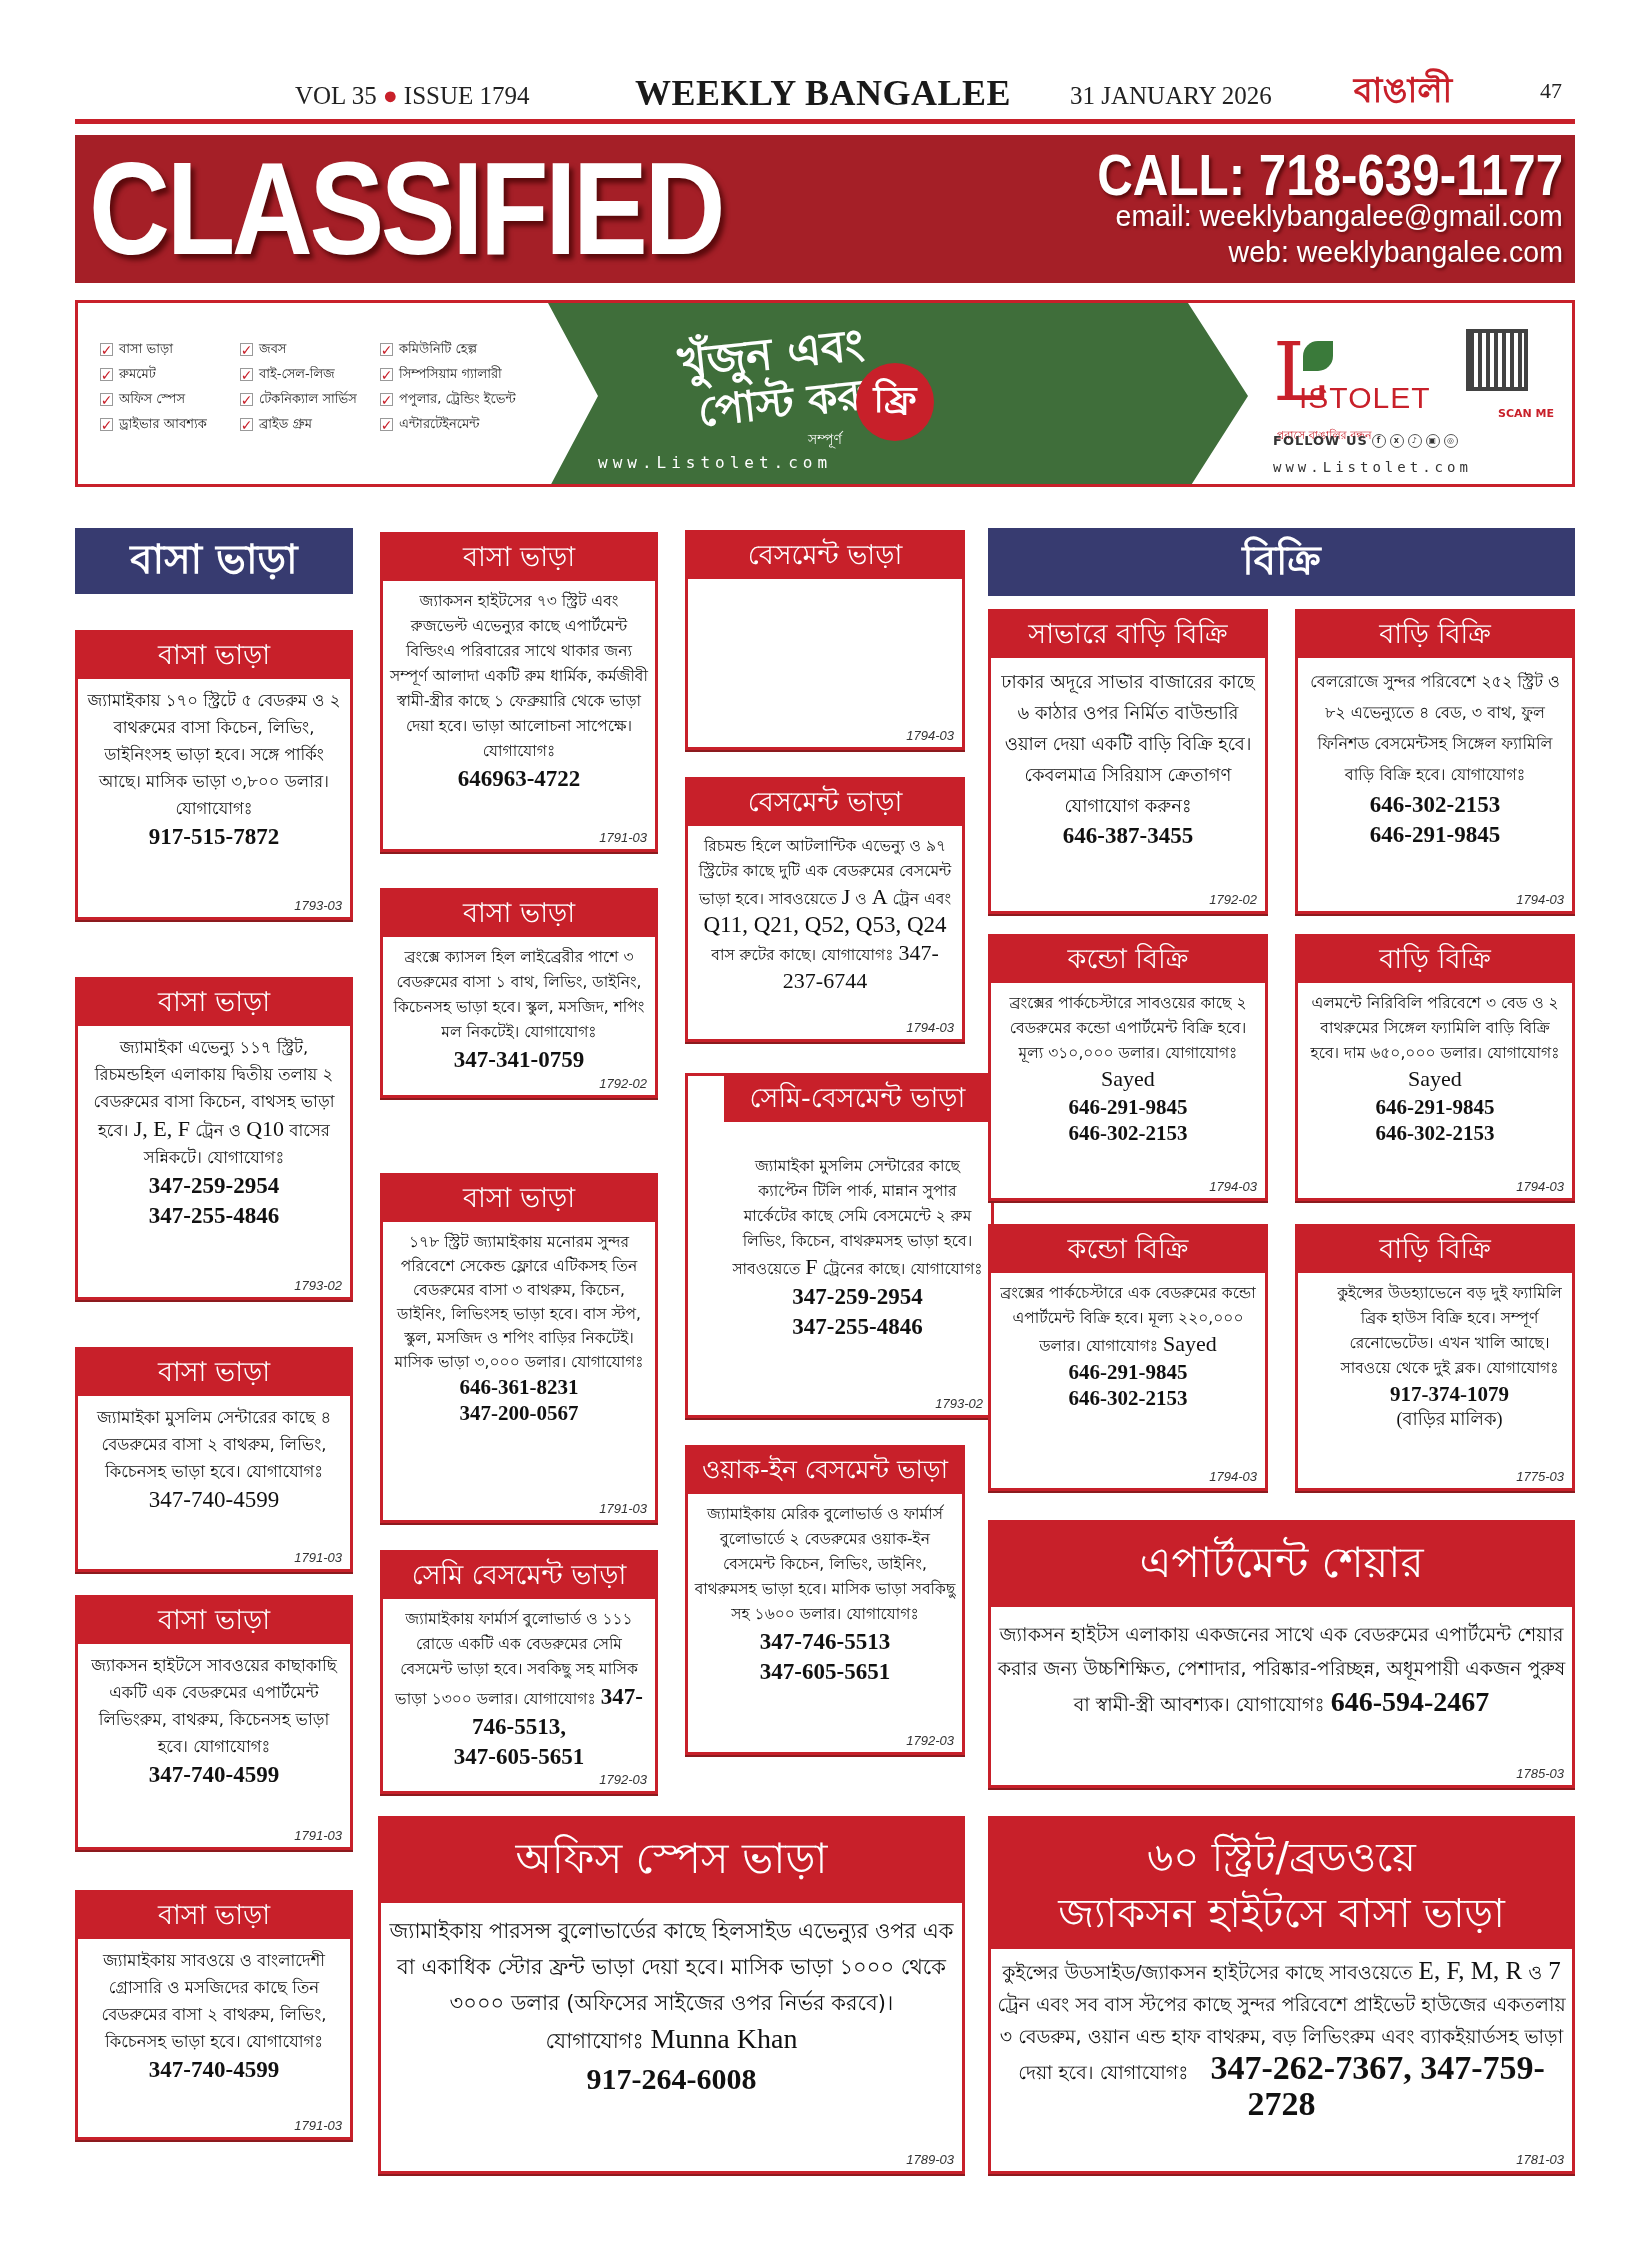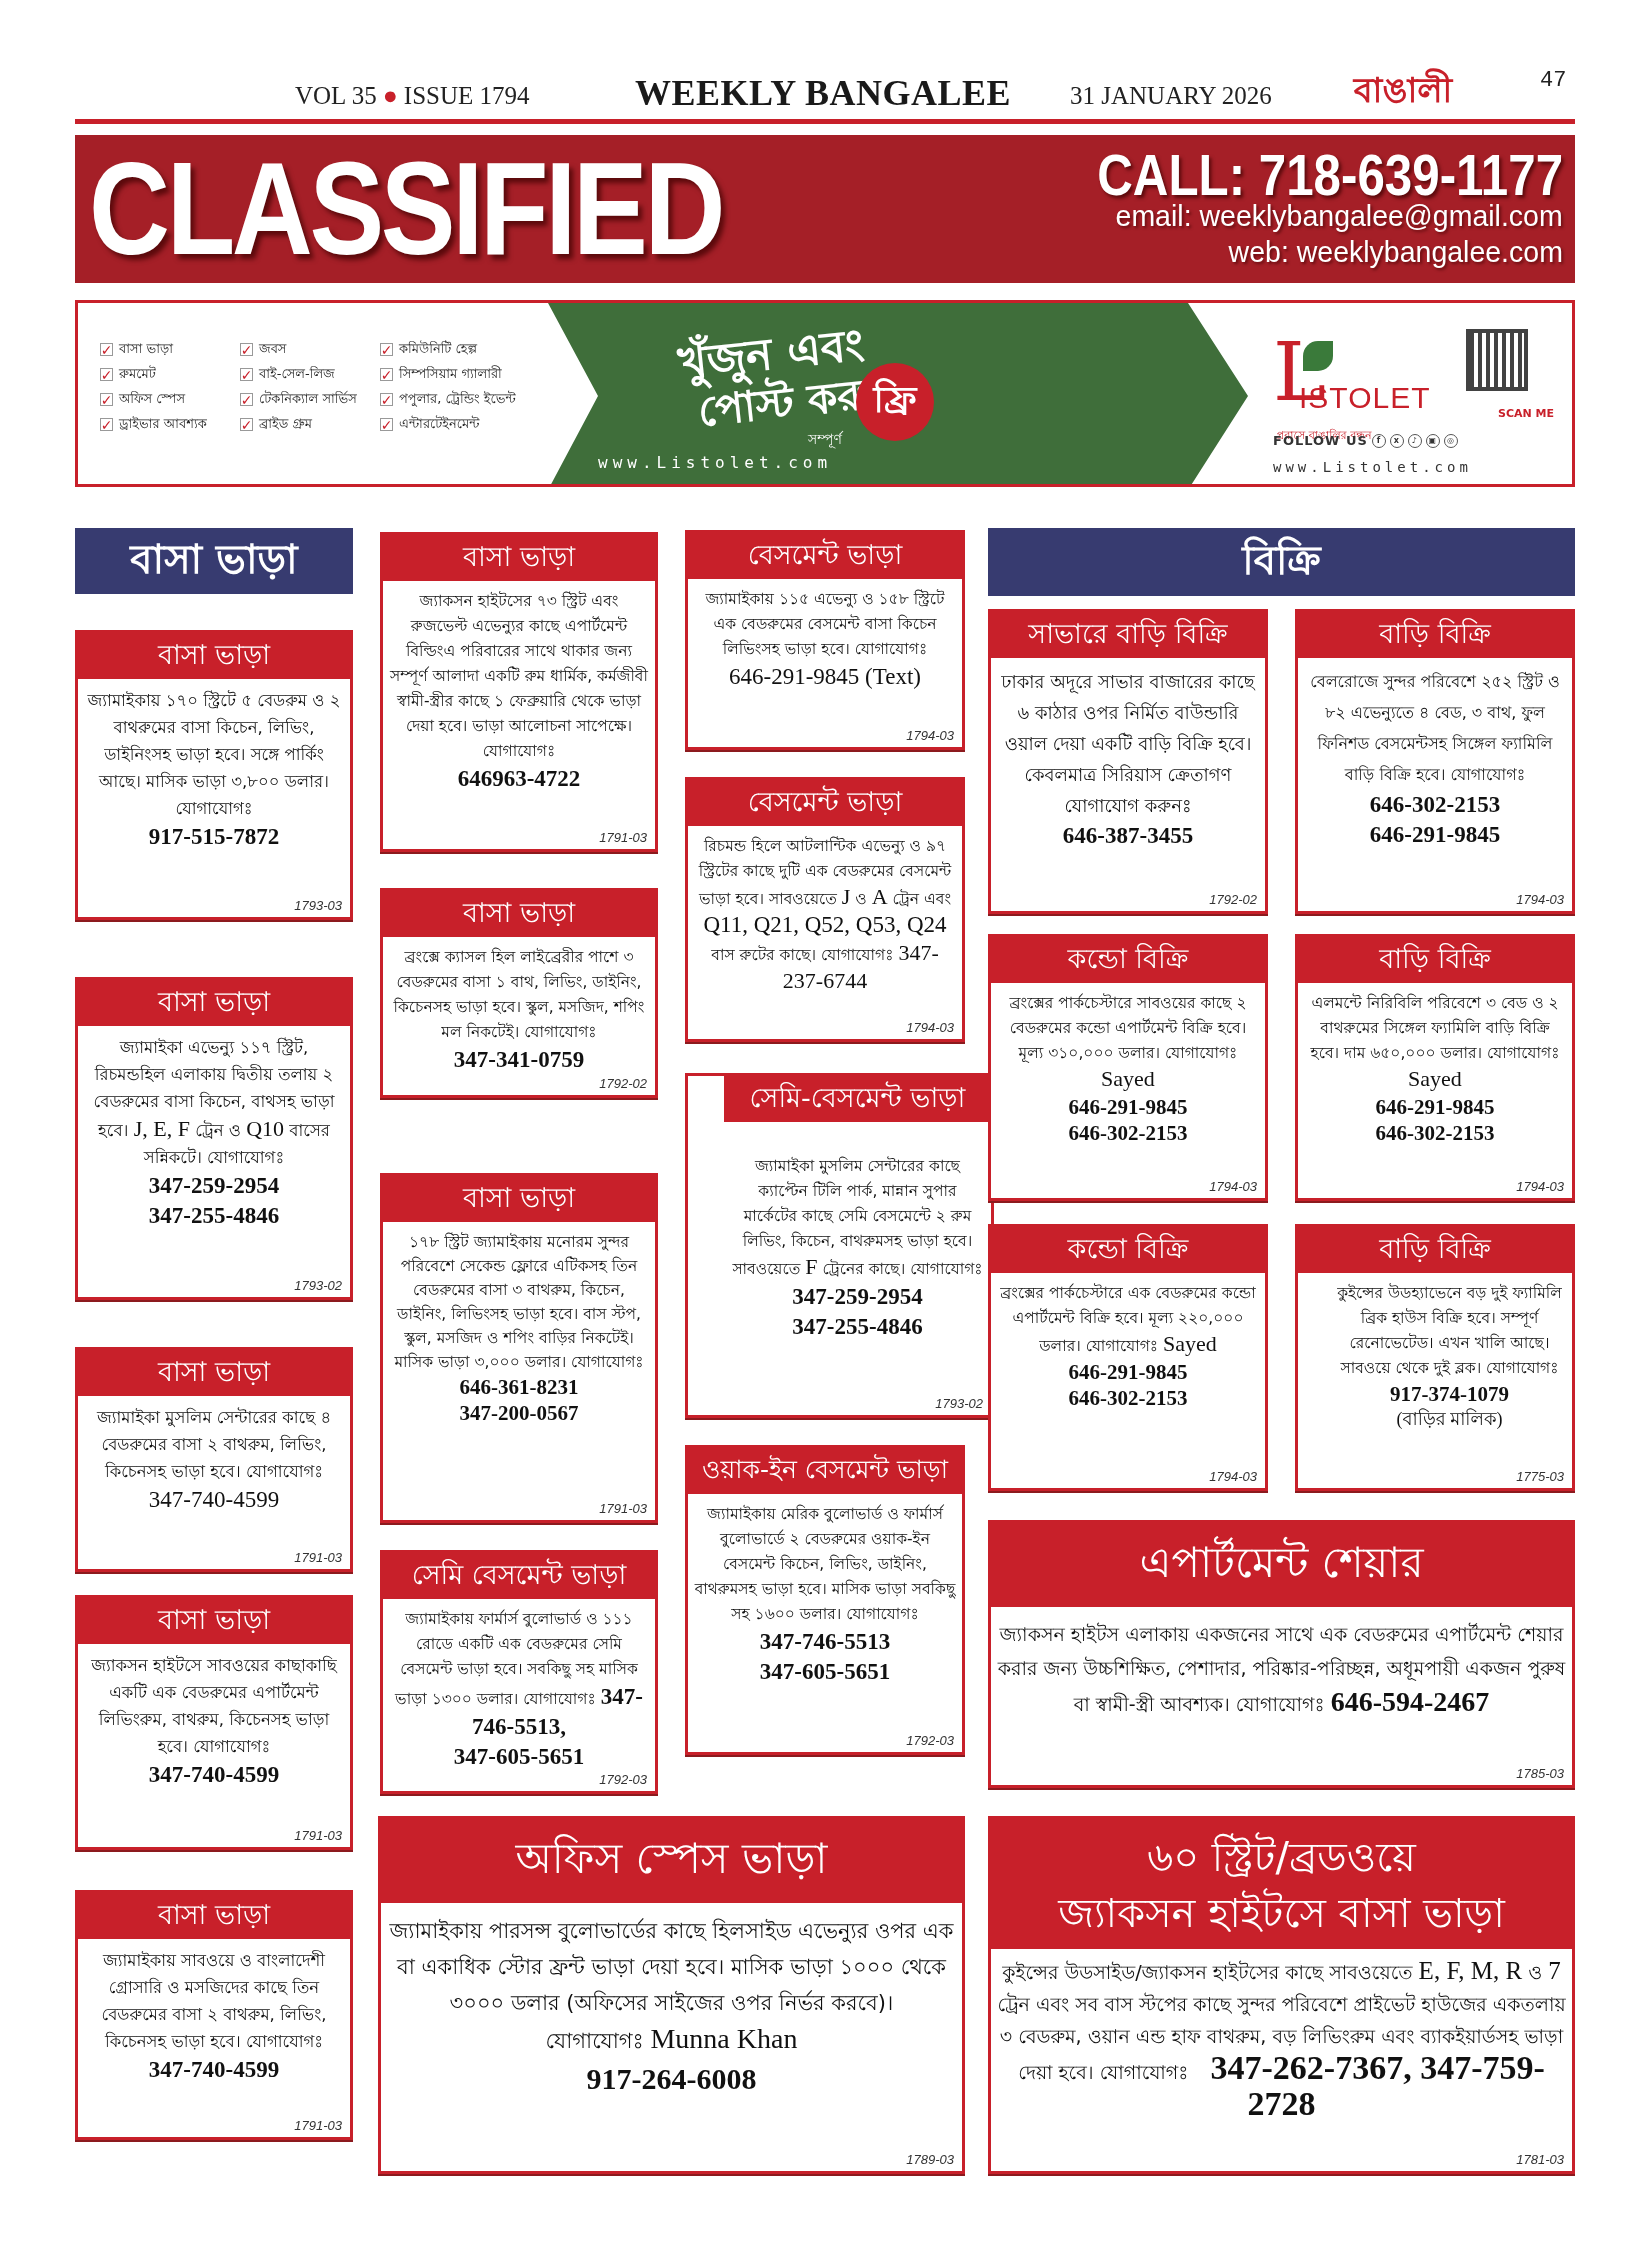--- a/index.html
+++ b/index.html
@@ -7,21 +7,21 @@
   body { position: relative; font-family: "DejaVu Sans", sans-serif; color: #111; }
 
   
   .masthead { position: absolute; left: 75px; top: 62px; width: 1500px; height: 60px; }
   .mh-vol { position: absolute; left: 220px; top: 20px; font-family: "Liberation Serif", serif; font-size: 25px; color: #222; }
   .mh-vol .dot { color: #c8202a; margin: 0 6px; }
   .mh-title { position: absolute; left: 560px; top: 10px; font-family: "Liberation Serif", serif; font-size: 36px; font-weight: bold; letter-spacing: 0.5px; color: #1a1a1a; }
   .mh-date { position: absolute; left: 995px; top: 20px; font-family: "Liberation Serif", serif; font-size: 25px; color: #222; }
   .mh-logo { position: absolute; left: 1290px; top: 0px; width: 76px; height: 60px; background: #fff; display: flex; align-items: center; justify-content: center; }
   .mh-logo span { font-size: 34px; font-weight: bold; color: #c8202a; font-family: "DejaVu Serif", serif; }
-  .mh-page { position: absolute; left: 1465px; top: 6px; font-family: Liberation Mono, monospace; font-size: 22px; color: #222; }
+  .mh-page { position: absolute; left: 1465px; top: 16px; font-family: Liberation Serif, serif; font-size: 22px; color: #222; }
   .mh-rule { position: absolute; left: 75px; top: 119px; width: 1500px; height: 5px; background: #c8202a; }
 
   
   .classified { position: absolute; left: 75px; top: 135px; width: 1500px; height: 148px; background: #a51f27; }
   .classified-title { position: absolute; left: 14px; top: 4px; font-family: "Liberation Sans", sans-serif; font-weight: bold; font-size: 132px; color: #fff; letter-spacing: -4px; transform: scaleX(0.85); transform-origin: left top; text-shadow: 5px 5px 6px rgba(60,0,0,0.7); line-height: 140px; }
   .call { position: absolute; right: 12px; top: 6px; font-family: "Liberation Sans", sans-serif; font-weight: bold; font-size: 58px; color: #fff; transform: scaleX(0.85); transform-origin: right top; text-shadow: 3px 3px 4px rgba(60,0,0,0.7); white-space: nowrap; }
   .email, .web { position: absolute; right: 12px; font-family: "Liberation Sans", sans-serif; font-size: 30px; color: #fff; white-space: nowrap; transform: scaleX(0.95); transform-origin: right top; text-shadow: 2px 2px 3px rgba(60,0,0,0.6); }
   .email { top: 64px; }
   .web { top: 100px; }
 
@@ -252,24 +252,20 @@
   <div class="ad-body" style="font-size:15.5px; line-height:25px;">
     <span>জ্যামাইকায় ফার্মার্স বুলোভার্ড ও ১১১ রোডে একটি এক বেডরুমের সেমি বেসমেন্ট ভাড়া হবে। সবকিছু সহ মাসিক ভাড়া ১৩০০ ডলার। যোগাযোগঃ</span>
     <span class="phone" style="display:inline;">347-746-5513,</span>
     <span class="phone">347-605-5651</span>
   </div>
   <div class="ad-code">1792-03</div>
 </div>
 
 <div class="ad" style="left:685px; top:530px; width:280px; height:220px;">
   <div class="ad-head">বেসমেন্ট ভাড়া</div>
-  <div class="ad-body" style="font-size:15.5px; line-height:25px;">
-    <span>জ্যামাইকায় ১১৫ এভেন্যু ও ১৫৮ স্ট্রিটে এক বেডরুমের বেসমেন্ট বাসা কিচেন লিভিংসহ ভাড়া হবে। যোগাযোগঃ</span>
-    <span class="phone-reg">646-291-9845 (Text)</span>
-  </div>
   <div class="ad-code">1794-03</div>
 </div>
 
 <div class="ad" style="left:685px; top:777px; width:280px; height:265px;">
   <div class="ad-head">বেসমেন্ট ভাড়া</div>
   <div class="ad-body" style="font-size:15.5px; line-height:25px;">
     <span>রিচমন্ড হিলে আটলান্টিক এভেন্যু ও ৯৭ স্ট্রিটের কাছে দুটি এক বেডরুমের বেসমেন্ট ভাড়া হবে। সাবওয়েতে</span>
     <span class="latin">J</span>
     <span>ও</span>
     <span class="latin">A</span>

